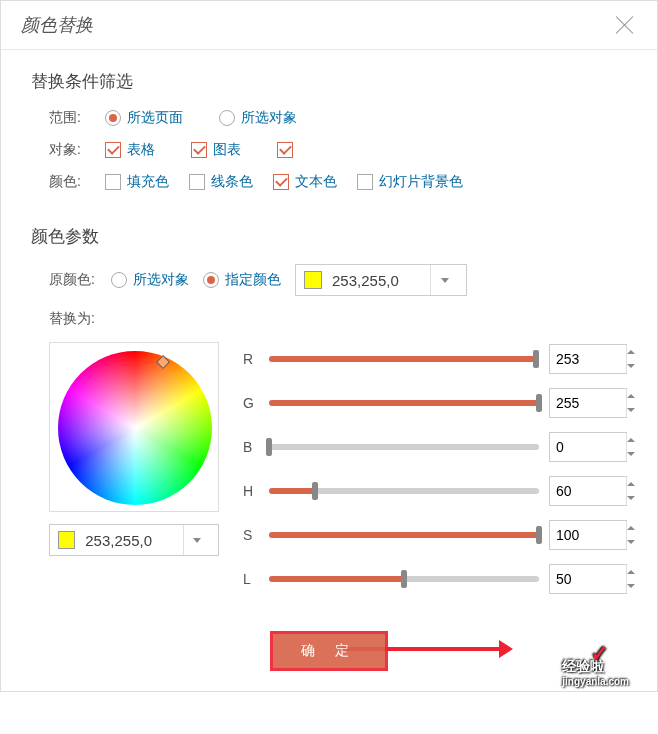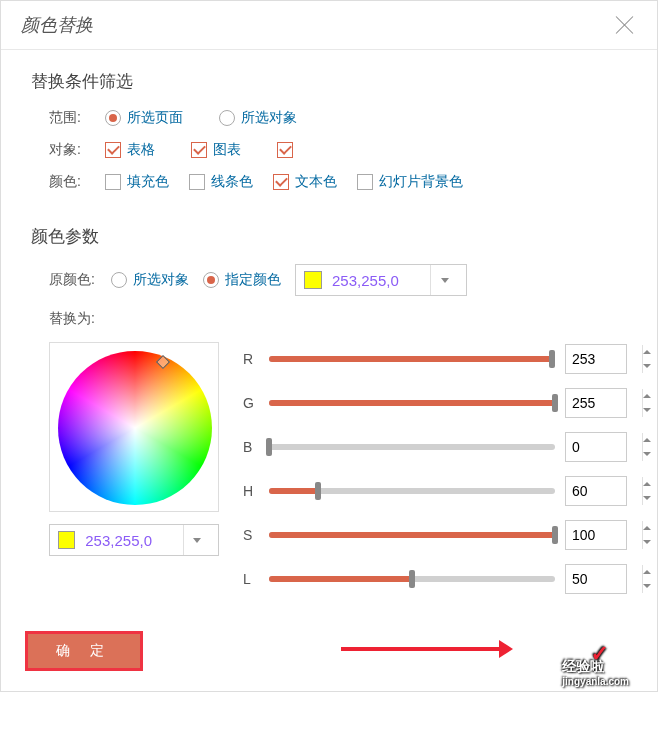--- a/index.html
+++ b/index.html
@@ -16,43 +16,43 @@
 .row { display: flex; align-items: center; margin-bottom: 14px; padding-left: 18px; }
 .row-label { width: 56px; color: #555; }
 .radio, .checkbox { display: inline-flex; align-items: center; margin-right: 36px; cursor: pointer; color: #0369a1; }
 .r-ctrl { width: 16px; height: 16px; border: 1px solid #aaa; border-radius: 50%; margin-right: 6px; position: relative; }
 .r-ctrl.checked::after { content: ""; position: absolute; width: 8px; height: 8px; background: #d9654a; border-radius: 50%; top: 3px; left: 3px; }
 .c-ctrl { width: 16px; height: 16px; border: 1px solid #aaa; margin-right: 6px; position: relative; }
 .c-ctrl.checked { border-color: #d9654a; }
 .c-ctrl.checked::after { content: ""; position: absolute; left: 4px; top: 0px; width: 5px; height: 9px; border: solid #d9654a; border-width: 0 2px 2px 0; transform: rotate(45deg); }
 .color-swatch-btn { display: inline-flex; align-items: center; border: 1px solid #ccc; height: 32px; padding: 0 8px; background: #fff; cursor: pointer; }
 .swatch { width: 18px; height: 18px; border: 1px solid #999; margin-right: 10px; }
-.swatch-val { min-width: 90px; color: #8b5cf6; font-size: 15px; }
+.swatch-val { min-width: 90px; color: #404040; font-size: 15px; }
 .dd-arrow { width: 28px; height: 30px; border-left: 1px solid #e0e0e0; display: flex; align-items: center; justify-content: center; margin-left: 8px; }
 .dd-arrow::after { content: ""; width: 0; height: 0; border-left: 4px solid transparent; border-right: 4px solid transparent; border-top: 5px solid #888; }
 .picker-area { display: flex; gap: 24px; padding-left: 18px; margin-top: 10px; }
 .left-col { display: flex; flex-direction: column; gap: 12px; }
 .wheel { width: 170px; height: 170px; border: 1px solid #ddd; padding: 8px; position: relative; }
 .wheel-inner { width: 154px; height: 154px; border-radius: 50%; background: conic-gradient(red, yellow, lime, cyan, blue, magenta, red); position: relative; }
 .wheel-inner::after { content: ""; position: absolute; inset: 0; border-radius: 50%; background: radial-gradient(circle, #fff 0%, rgba(255,255,255,0) 70%); }
 .wheel-cursor { position: absolute; width: 10px; height: 10px; border: 1px solid #555; transform: rotate(45deg); top: 14px; left: 108px; background: rgba(255,255,255,0.4); }
 .sliders { flex: 1; display: flex; flex-direction: column; gap: 14px; padding-top: 2px; }
 .slider-row { display: flex; align-items: center; gap: 10px; }
 .slider-label { width: 16px; color: #555; }
 .track { flex: 1; height: 6px; background: #d0d0d0; border-radius: 3px; position: relative; cursor: pointer; }
 .fill { position: absolute; height: 6px; background: #d9654a; border-radius: 3px; left: 0; top: 0; }
 .thumb { position: absolute; width: 6px; height: 18px; background: #888; top: -6px; border-radius: 2px; }
-.num-input { width: 62px; height: 30px; border: 1px solid #ccc; display: flex; align-items: center; gap: 28px; }
+.num-input { width: 78px; height: 30px; border: 1px solid #ccc; display: flex; align-items: center; gap: 28px; }
 .num-input input { border: none; width: 48px; padding: 0 6px; font-size: 14px; outline: none; }
 .spin { width: 24px; border-left: 1px solid #e0e0e0; height: 100%; display: flex; flex-direction: column; }
 .spin div { flex: 1; display: flex; align-items: center; justify-content: center; cursor: pointer; }
 .spin div::after { content: ""; width: 0; height: 0; border-left: 4px solid transparent; border-right: 4px solid transparent; }
 .spin .up::after { border-bottom: 4px solid #888; }
 .spin .down::after { border-top: 4px solid #888; }
-.footer { display: flex; align-items: center; justify-content: flex-start; padding: 12px 24px 20px; gap: 12px; position: relative; }
+.footer { display: flex; align-items: center; justify-content: center; padding: 12px 24px 20px; gap: 12px; position: relative; }
 .arrow-annot { position: absolute; left: 340px; top: 28px; }
 .arrow-line { width: 160px; height: 4px; background: #e23; }
 .arrow-head { position: absolute; right: -12px; top: -7px; width: 0; height: 0; border-top: 9px solid transparent; border-bottom: 9px solid transparent; border-left: 14px solid #e23; }
 .ok-btn { background: #d9654a; color: #fff; border: 3px solid #e23; padding: 8px 28px; font-size: 14px; cursor: pointer; letter-spacing: 8px; opacity: 0.92; }
 .watermark { position: absolute; right: 28px; bottom: 4px; font-size: 14px; color: #fff; font-weight: bold; text-shadow: 1px 1px 2px #000, -1px -1px 2px #000; }
 .watermark .wm-sub { font-size: 10px; display: block; text-align: right; }
 .check-annot { position: absolute; right: 20px; bottom: 20px; color: #e23; font-size: 22px; font-weight: bold; }
 </style>
 </head>
 <body>

